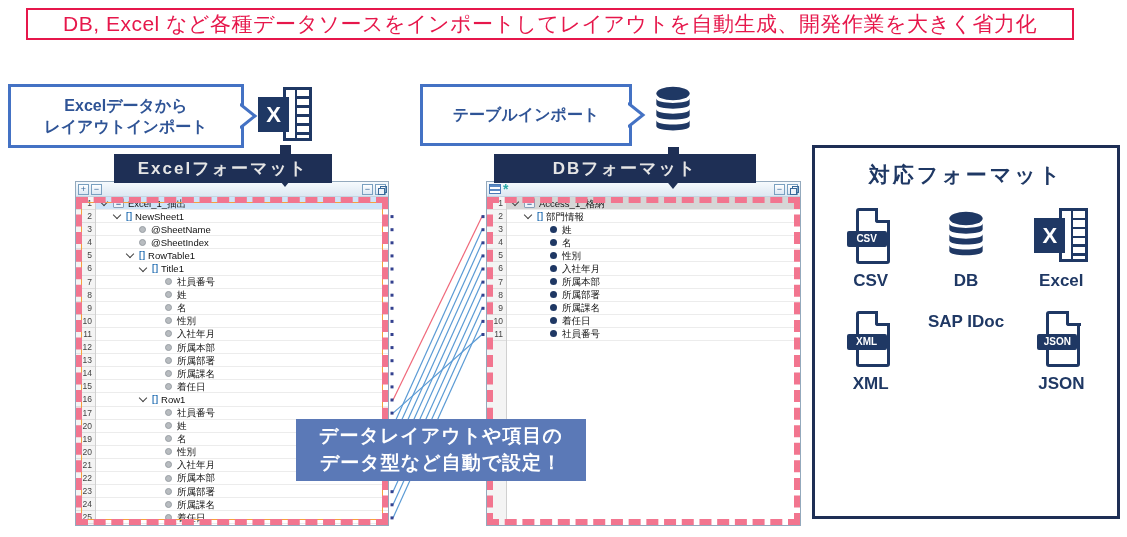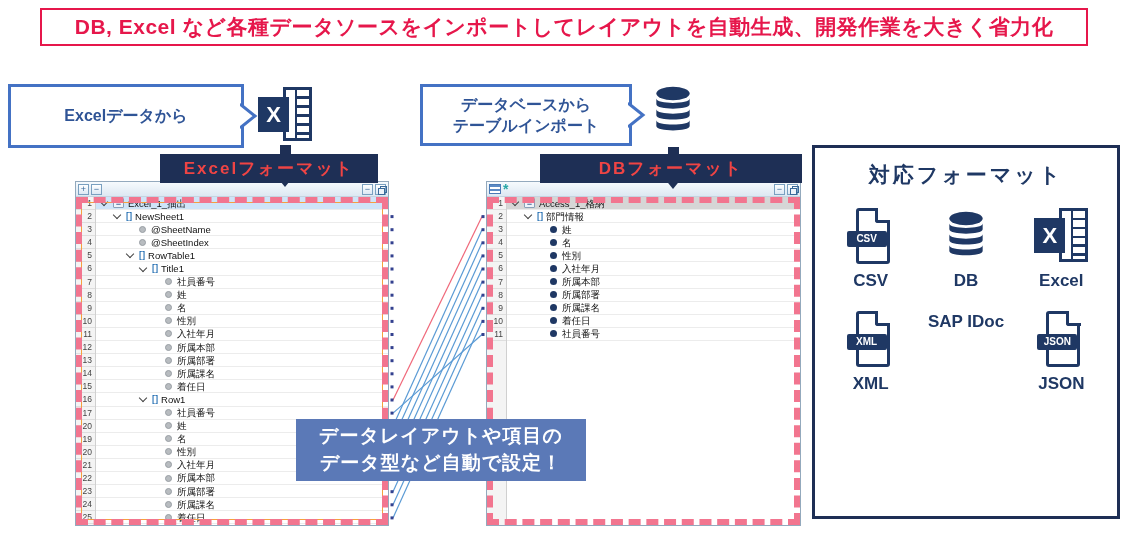--- a/index.html
+++ b/index.html
@@ -7,22 +7,22 @@
     --callout-blue:#4472c4; --callout-text:#2f5496; --overlay-blue:#5b79b7;
     --pink-dash:#f2758f; --orange-inner:#f6a13c;
     --map-blue:#5b9bd5; --map-red:#f0687a;
     --sel-blue:#cfe4f8; --sel-gray:#d6d6d6;
   }
   html,body{margin:0;padding:0;background:#fff;}
   #stage{position:relative;width:1127px;height:537px;background:#fff;overflow:hidden;
     font-family:"Liberation Sans","DejaVu Sans",sans-serif;}
 
   
-  .banner{position:absolute;left:40px;top:8px;width:1048px;height:38px;border:2px solid var(--accent-red);
-    color:var(--accent-red);font-weight:bold;font-size:21px;display:flex;align-items:center;justify-content:center;
+  .banner{position:absolute;left:26px;top:8px;width:1048px;height:32px;border:2px solid var(--accent-red);
+    color:var(--accent-red);font-weight:normal;font-size:21px;display:flex;align-items:center;justify-content:center;
     letter-spacing:.5px;box-sizing:border-box;}
 
   
   .bubble{position:absolute;border:3px solid var(--callout-blue);background:#fff;box-sizing:border-box;
     display:flex;flex-direction:column;align-items:center;justify-content:center;
     color:var(--callout-text);font-weight:bold;font-size:16px;line-height:1.32;z-index:4;}
   .bubble .ptr{position:absolute;right:-17px;top:50%;transform:translateY(-50%);}
   #bubble-excel{left:8px;top:84px;width:236px;height:64px;}
   #bubble-db{left:420px;top:84px;width:212px;height:62px;}
 
@@ -42,22 +42,22 @@
   .cyl{fill:var(--navy);}
 
   
   .down-arrow{position:absolute;width:26px;z-index:3;}
   .down-arrow .stem{width:11px;height:26px;background:var(--header-navy);margin:0 auto;}
   .down-arrow .head{width:0;height:0;border-left:13px solid transparent;border-right:13px solid transparent;
     border-top:16px solid var(--header-navy);}
   #arrow-excel{left:272px;top:145px;} #arrow-db{left:660px;top:147px;}
 
   
-  .fmt-header{position:absolute;height:29px;background:var(--header-navy);color:#ef4444;font-weight:bold;
-    font-size:17px;letter-spacing:2px;display:flex;align-items:center;justify-content:center;z-index:5;margin-left:46px;}
+  .fmt-header{position:absolute;height:29px;background:var(--header-navy);color:#e5e5e5;font-weight:bold;
+    font-size:17px;letter-spacing:2px;display:flex;align-items:center;justify-content:center;z-index:5;}
   #header-excel{left:114px;top:154px;width:218px;}
   #header-db{left:494px;top:154px;width:262px;}
 
   
   .panel{position:absolute;background:#edf2f7;border:1px solid #93a9bd;box-sizing:border-box;z-index:1;}
   #panel-excel{left:75px;top:181px;width:314px;height:345px;}
   #panel-db{left:486px;top:181px;width:315px;height:345px;}
   .panel-toolbar{height:15px;display:flex;justify-content:space-between;align-items:center;padding:0 2px;
     background:linear-gradient(#f6fafd,#dde8f2);border-bottom:1px solid #c5d3e0;box-sizing:border-box;}
   .tb-group{display:flex;gap:2px;align-items:center;}
@@ -121,35 +121,35 @@
 </style>
 </head>
 <body>
 
 <div id="stage">
 
   <div class="banner">DB, Excel など各種データソースをインポートしてレイアウトを自動生成、開発作業を大きく省力化</div>
 
   <div class="bubble" id="bubble-excel">
     <span>Excelデータから</span>
+    <span>レイアウトインポート</span>
     <svg class="ptr" width="18" height="26">
       <path d="M0 1 L15 13 L0 25" fill="#ffffff" stroke="#4472c4" stroke-width="3"></path>
     </svg>
   </div>
   <div class="xl-icon" id="excel-callout-icon">
     <div class="xl-back"></div>
     <div class="xl-front">X</div>
   </div>
   <div class="down-arrow" id="arrow-excel">
     <div class="stem"></div>
       <div class="head"></div>
   </div>
 
   <div class="bubble" id="bubble-db">
-    <span>データベースから</span>
     <span>テーブルインポート</span>
     <svg class="ptr" width="18" height="26">
       <path d="M0 1 L15 13 L0 25" fill="#ffffff" stroke="#4472c4" stroke-width="3"></path>
     </svg>
   </div>
   <svg id="db-callout-icon" width="50" height="62" viewBox="0 0 60 64">
     <ellipse class="cyl" cx="30" cy="11" rx="20" ry="8"></ellipse>
     <path class="cyl" d="M10 17 C10 24 50 24 50 17 L50 24 C50 31 10 31 10 24 Z"></path>
     <path class="cyl" d="M10 30 C10 37 50 37 50 30 L50 37 C50 44 10 44 10 37 Z"></path>
     <path class="cyl" d="M10 43 C10 50 50 50 50 43 L50 50 C50 57 10 57 10 50 Z"></path>

